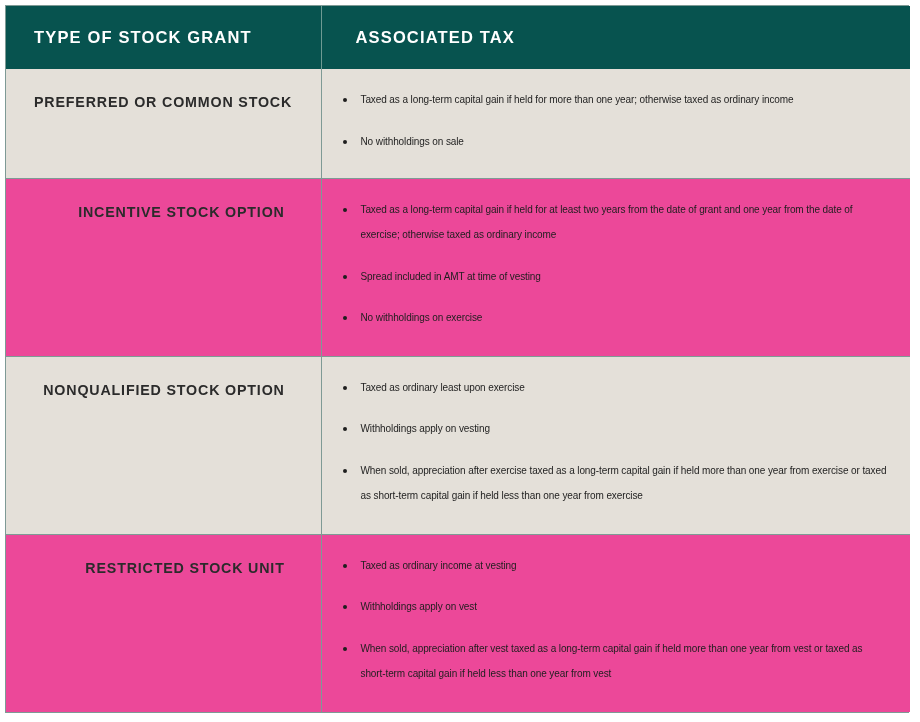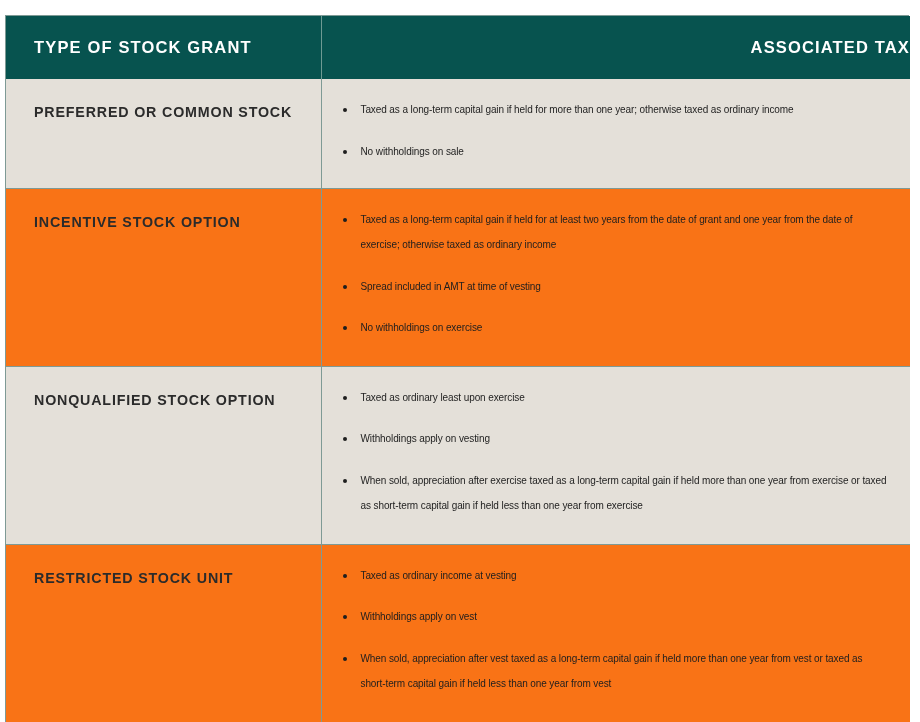--- a/index.html
+++ b/index.html
@@ -10,21 +10,21 @@
   body {
     width: 920px;
     height: 722px;
     font-family: "Liberation Sans", sans-serif;
     -webkit-font-smoothing: antialiased;
   }
 
   .table-wrap {
     position: absolute;
     left: 5px;
-    top: 15px;
+    top: 5px;
     width: 904px;
     height: 708px;
     box-sizing: border-box;
     border: 1.5px solid #7e9a95;
     background: #ffffff;
   }
 
   table.grant-table {
     width: 100%;
     height: 100%;
@@ -47,38 +47,38 @@
     height: 63px;
     padding: 0 0 0 28px;
     font-family: "Liberation Sans", sans-serif;
     font-weight: bold;
     font-size: 16.5px;
     letter-spacing: 1.15px;
     text-transform: uppercase;
     border: 0;
   }
   thead th.th-tax {
-    padding-left: 22px;
+    padding-left: 34px;
     border-left: 1.5px solid #6f9a93;
-    text-align: right;
   }
 
   
   tbody tr.data-row.shaded > td { background: #e4e0d9; }
-  tbody tr.data-row.plain  > td { background: #f97316; }
+  tbody tr.data-row.plain  > td { background: #ec4899; }
 
   tbody td {
     vertical-align: top;
     border-top: 1.5px solid #7e9a95;
     padding: 0;
   }
   tbody tr:first-child td { border-top: none; }
 
   td.cell-type {
     padding: 23px 14px 26px 28px;
+    text-align: right;
   }
   td.cell-tax {
     border-left: 1.5px solid #7e9a95;
     padding: 18px 22px 22px 16px;
   }
 
   .type-label {
     font-family: "Liberation Sans Narrow", "Liberation Sans", sans-serif;
     font-weight: bold;
     font-size: 15.5px;

